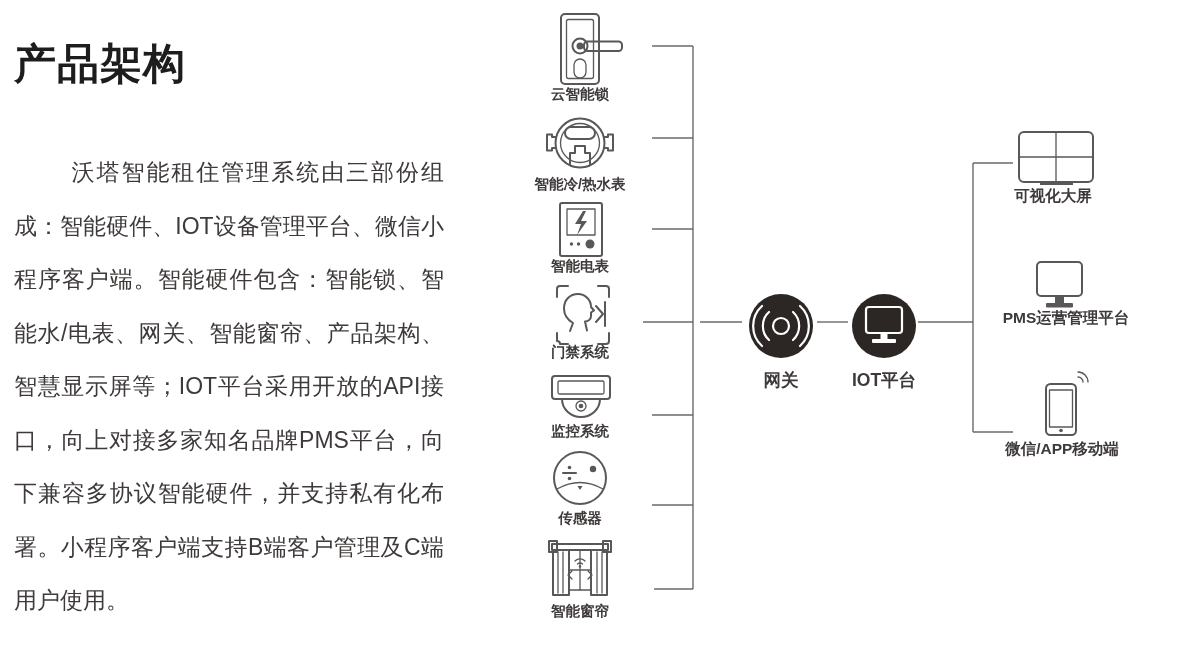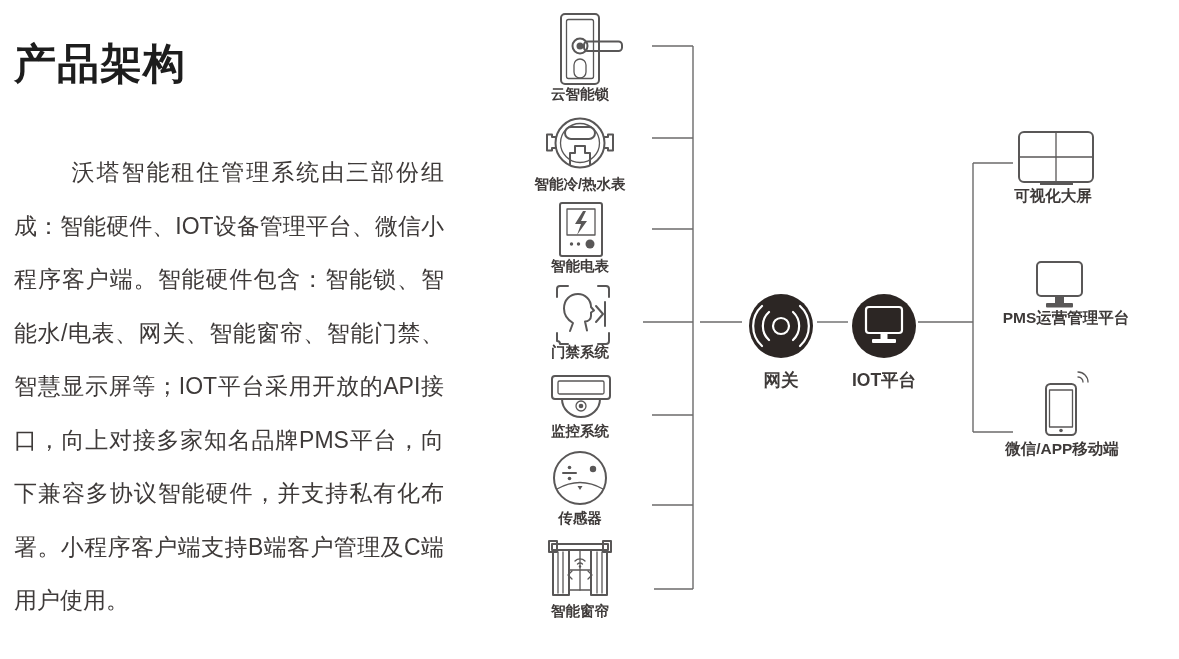--- a/index.html
+++ b/index.html
@@ -28,21 +28,21 @@
   .client-label{font-size:15.5px;font-weight:600;}
 </style>
 </head>
 <body>
 
 <div class="stage">
 
   <div class="left-panel">
     <div class="page-title">产品架构</div>
   </div>
-  <p class="intro">沃塔智能租住管理系统由三部份组成：智能硬件、IOT设备管理平台、微信小程序客户端。智能硬件包含：智能锁、智能水/电表、网关、智能窗帘、智能门禁、智慧显示屏等；IOT平台采用开放的API接口，向上对接多家知名品牌PMS平台，向下兼容多协议智能硬件，并支持私有化布署。小程序客户端支持B端客户管理及C端用户使用。</p>
+  <p class="intro">沃塔智能租住管理系统由三部份组成：智能硬件、IOT设备管理平台、微信小程序客户端。智能硬件包含：智能锁、智能水/电表、网关、智能窗帘、产品架构、智慧显示屏等；IOT平台采用开放的API接口，向上对接多家知名品牌PMS平台，向下兼容多协议智能硬件，并支持私有化布署。小程序客户端支持B端客户管理及C端用户使用。</p>
 
   <svg width="1179" height="659" viewBox="0 0 1179 659">
 
     <g>
       <path class="ln" d="M693,46 V589"></path>
       <path class="ln" d="M652,46 H693"></path>
       <path class="ln" d="M652,138 H693"></path>
       <path class="ln" d="M652,229 H693"></path>
       <path class="ln" d="M643,322 H693"></path>
       <path class="ln" d="M652,415 H693"></path>

